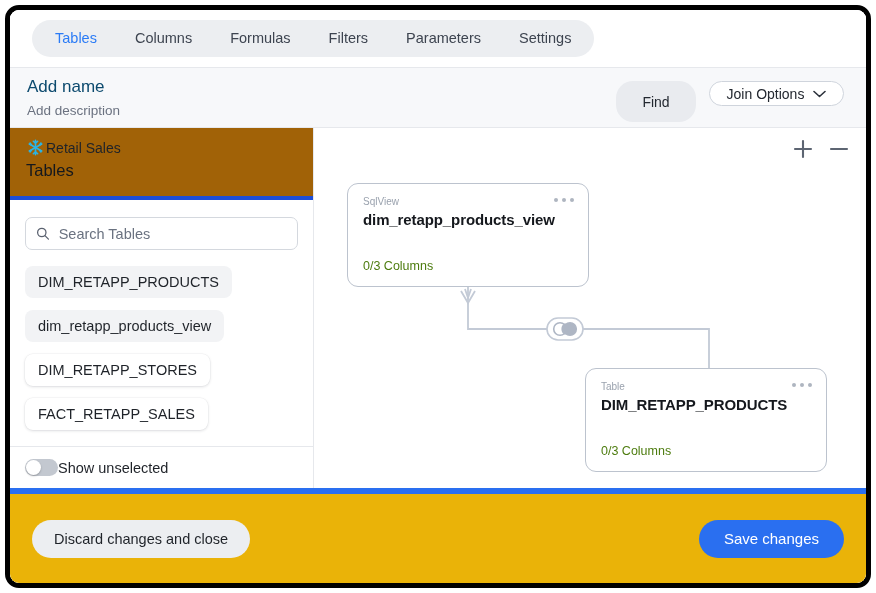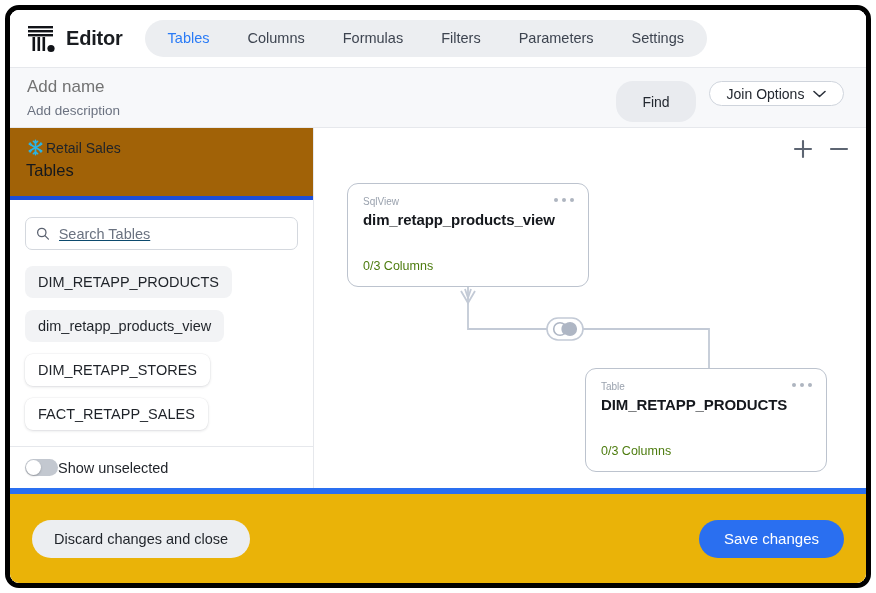--- a/index.html
+++ b/index.html
@@ -78,21 +78,21 @@
     position: absolute;
     left: 0; top: 58px;
     width: 100%; height: 60px;
     background: #f7f8fa;
     border-bottom: 1px solid #e6e8ec;
   }
   #doc-name {
     position: absolute;
     left: 17px; top: 9px;
     font-size: 17px;
-    color: #737373;
+    color: #0c4a6e;
   }
   #doc-desc {
     position: absolute;
     left: 17px; top: 35px;
     font-size: 13.5px;
     color: #6b7280;
   }
   #find-button {
     position: absolute;
     right: 170px; top: 13px;
@@ -155,21 +155,20 @@
     background: #fff;
   }
   #search-input {
     border: none;
     outline: none;
     font-family: inherit;
     font-size: 14.5px;
     color: #0c4a6e;
     background: transparent;
     width: 100%;
-    text-decoration: underline;
   }
   #search-input::placeholder { color: #6a7280; }
   #table-list { margin-top: 16px; }
   .table-chip {
     display: inline-block;
     margin: 0 0 12px 15px;
     padding: 8px 13px;
     border-radius: 8px;
     font-size: 14.5px;
     color: #1f2329;
@@ -320,32 +319,20 @@
     cursor: pointer;
   }
 </style>
 </head>
 <body>
 
 <div id="window-frame">
 <div id="window-inner">
 
   <div id="topbar">
-    <div id="brand">
-      <svg id="logo-icon" viewBox="0 0 30 32">
-        <rect x="1" y="3" width="25" height="2.4" fill="#111318"></rect>
-        <rect x="1" y="7" width="25" height="2.4" fill="#111318"></rect>
-        <rect x="1" y="11" width="25" height="2.4" fill="#111318"></rect>
-        <rect x="5.5" y="14" width="2.6" height="14" fill="#111318"></rect>
-        <rect x="10.5" y="14" width="2.6" height="14" fill="#111318"></rect>
-        <rect x="15.5" y="14" width="2.6" height="14" fill="#111318"></rect>
-        <circle cx="24" cy="25.5" r="3.6" fill="#111318"></circle>
-      </svg>
-      <span id="brand-name">Editor</span>
-    </div>
 
     <div id="tabbar">
       <div class="tab active">Tables</div>
       <div class="tab">Columns</div>
       <div class="tab">Formulas</div>
       <div class="tab">Filters</div>
       <div class="tab">Parameters</div>
       <div class="tab">Settings</div>
     </div>
   </div>

